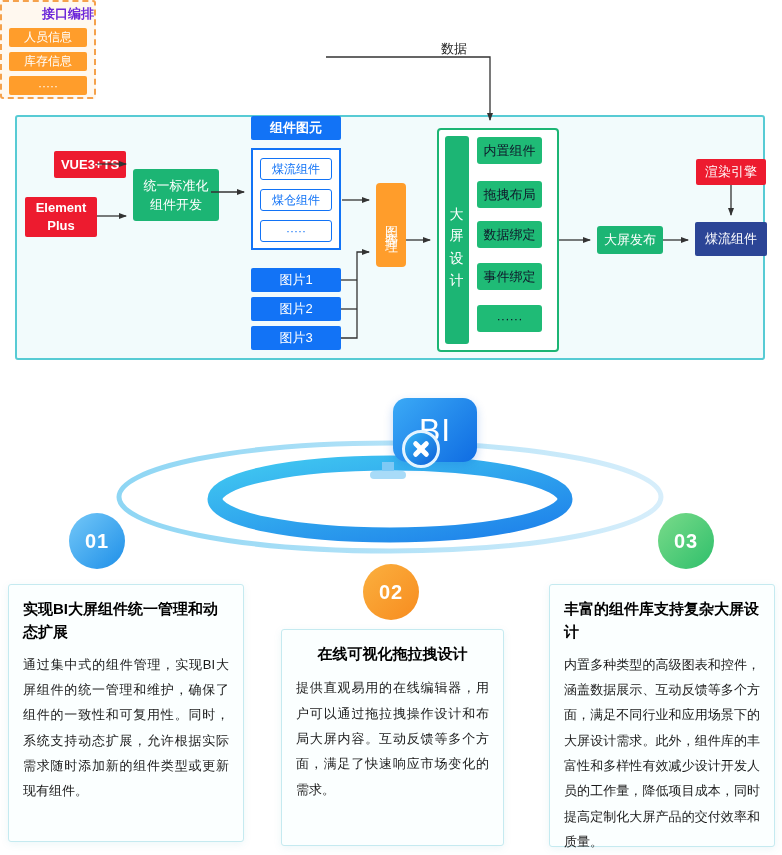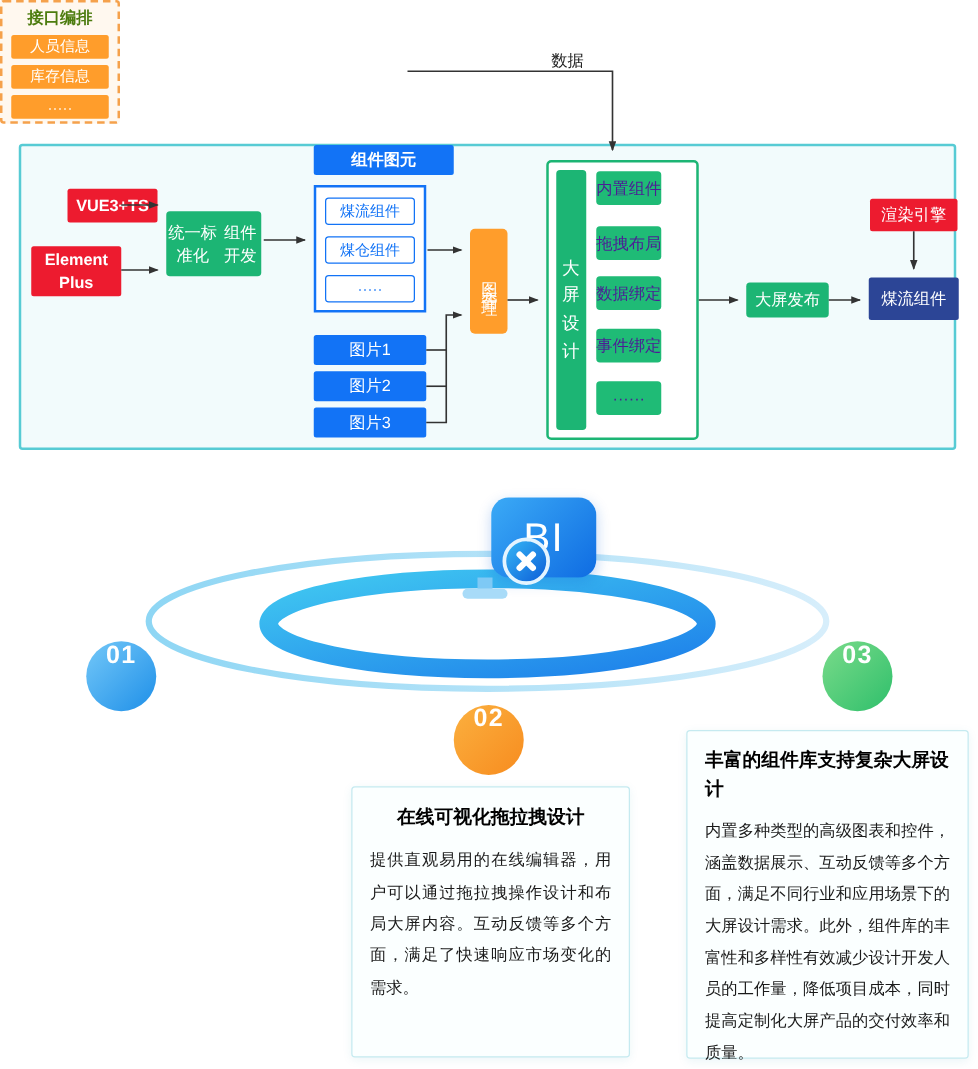--- a/index.html
+++ b/index.html
@@ -9,50 +9,50 @@
   .arrows { z-index:3; pointer-events:none; }
   .rings  { z-index:0; pointer-events:none; }
   .conn { fill:none; stroke:#333; stroke-width:1.3px; }
 
   .box { position:absolute; box-sizing:border-box; display:flex; align-items:center;
          justify-content:center; text-align:center; z-index:2; }
 
   
   .if-group { left:234px; top:8px; width:92px; height:95px; border:2px dashed #F5A14B;
               background:#FFF8EF; border-radius:3px; display:block; z-index:2; }
-  .if-title { margin-top:3px; text-align:center; color:#4d7c0f; font-weight:bold; font-size:13px; }
+  .if-title { margin-top:3px; text-align:right; color:#6d28d9; font-weight:bold; font-size:13px; }
   .if-item  { width:78px; height:19px; margin:5px auto 0 auto; background:#FF9D2B; color:#fff;
               font-size:12px; border-radius:2px; display:flex; align-items:center; justify-content:center; }
   .data-label { position:absolute; left:425px; top:40px; font-size:13px; color:#222; z-index:2;margin-left:16px; }
 
   
   .main-wrap { left:15px; top:115px; width:750px; height:245px; border:2px solid #57CBD4;
                background:#F2FBFC; border-radius:3px; }
 
   .red-box   { background:#ED1B2F; color:#fff; font-weight:bold; font-size:13px; border-radius:2px; line-height:1.35; }
   .green-box { background:#1CB574; color:#fff; font-size:13px; border-radius:3px; line-height:1.5; }
   .blue-solid{ background:#1273F6; color:#fff; font-size:13px; border-radius:2px; }
 
-  .prim-header { left:251px; top:116px; width:112px; height:24px; font-weight:bold;font-family:Liberation Serif, serif; }
+  .prim-header { left:251px; top:116px; width:90px; height:24px; font-weight:bold;font-family:Liberation Serif, serif; }
   .prim-body { left:251px; top:148px; width:90px; height:102px; background:#fff; border:2px solid #1273F6;
                display:flex; flex-direction:column; align-items:center; justify-content:flex-start; padding-top:8px; gap:9px; }
   .prim-item { width:72px; height:22px; border:1.5px solid #1273F6; color:#1273F6; background:#fff;
                font-size:12px; border-radius:3px; display:flex; align-items:center; justify-content:center; box-sizing:border-box; }
 
   .vtext span { writing-mode:vertical-rl; text-orientation:upright; }
   .manage-box { left:376px; top:183px; width:30px; height:84px; background:#FF9D2B; color:#fff;
                 font-size:13px; border-radius:4px; }
   .manage-box span { letter-spacing:5px; }
 
   .design-wrap { left:437px; top:128px; width:122px; height:224px; border:2px solid #1CB574;
                  background:#ffffff; border-radius:4px; }
   .design-bar  { left:445px; top:136px; width:24px; height:208px; background:#1CB574; color:#fff;
                  font-size:14px; border-radius:3px; }
   .design-bar span { letter-spacing:22px; }
-  .design-item { left:477px; width:52px; height:27px; background:#1FBB76; color:#4c1d95; font-size:13px; border-radius:3px; }
+  .design-item { left:477px; width:65px; height:27px; background:#1FBB76; color:#0f172a; font-size:13px; border-radius:3px; }
 
   .display-box { background:#2C4596; color:#fff; font-size:13px; border-radius:2px; }
 
   
   .bi-logo { position:absolute; left:346px; top:398px; width:92px; height:96px; z-index:2; }
   .bi-screen { position:absolute; left:0; top:0; width:84px; height:64px; border-radius:14px;
                background:linear-gradient(135deg,#3BAAF6 0%,#0F6CE2 100%);
                display:flex; align-items:center; justify-content:center;
                color:#fff; font-size:32px; font-weight:400; letter-spacing:1px;
                box-shadow:0 4px 10px rgba(21,101,216,0.25);margin-left:47px; }
@@ -60,21 +60,21 @@
   .bi-base { position:absolute; left:24px; top:73px; width:36px; height:8px; border-radius:4px; background:#A8DBF8; }
   .bi-badge { position:absolute; left:56px; top:32px; width:38px; height:38px; border-radius:50%;
               background:linear-gradient(135deg,#35B5F5 0%,#0D5FD8 100%); border:3px solid #E4F4FF;
               box-sizing:border-box; z-index:3; }
   .tool-bar { position:absolute; left:50%; top:50%; width:20px; height:5px; border-radius:3px; background:#fff; }
   .tb1 { transform:translate(-50%,-50%) rotate(45deg); }
   .tb2 { transform:translate(-50%,-50%) rotate(-45deg); }
 
   
   .feature-circle { position:absolute; width:56px; height:56px; border-radius:50%;
-                    display:flex; align-items:flex-start; justify-content:center;
+                    display:flex; align-items:center; justify-content:center;
                     color:#fff; font-size:20px; font-weight:bold; letter-spacing:1px; z-index:2; }
   .fc1 { left:69px;  top:513px; background:linear-gradient(135deg,#74C8F8 0%,#1E8FE8 100%); }
   .fc2 { left:363px; top:564px; background:linear-gradient(135deg,#FBB03F 0%,#F78C1F 100%); }
   .fc3 { left:658px; top:513px; background:linear-gradient(135deg,#7ADB8A 0%,#2FBF6B 100%); }
 
   
   .card { position:absolute; box-sizing:border-box; background:#FBFFFF; border:1px solid #C5EAF0;
           border-radius:3px; padding:12px 14px; box-shadow:0 2px 8px rgba(0,140,170,0.08); z-index:1; }
   .card1 { left:8px;   top:584px; width:236px; height:258px; }
   .card2 { left:281px; top:629px; width:223px; height:217px; }
@@ -129,21 +129,21 @@
     <div class="if-item">库存信息</div>
     <div class="if-item">·····</div>
   </div>
   <div class="data-label">数据</div>
 
   <div class="box main-wrap"></div>
 
   <div class="box red-box" style="left:16px; top:151px; width:72px; height:27px;margin-left:38px;">VUE3+TS</div>
   <div class="box red-box" style="left:25px; top:197px; width:72px; height:40px;">Element Plus</div>
 
-  <div class="box green-box" style="left:133px; top:169px; width:76px; height:52px; flex-direction:row;">
+  <div class="box green-box" style="left:133px; top:169px; width:86px; height:52px; flex-direction:column;">
     <span>统一标准化</span>
     <span>组件开发</span>
   </div>
 
   <div class="box blue-solid prim-header">组件图元</div>
   <div class="box prim-body">
     <div class="prim-item">煤流组件</div>
     <div class="prim-item">煤仓组件</div>
     <div class="prim-item">·····</div>
   </div>
@@ -185,20 +185,24 @@
   <div class="feature-circle fc1">
     <span>01</span>
   </div>
   <div class="feature-circle fc2">
     <span>02</span>
   </div>
   <div class="feature-circle fc3">
     <span>03</span>
   </div>
 
+  <div class="card card1">
+    <div class="card-title">实现BI大屏组件统一管理和动态扩展</div>
+    <div class="card-body">通过集中式的组件管理，实现BI大屏组件的统一管理和维护，确保了组件的一致性和可复用性。同时，系统支持动态扩展，允许根据实际需求随时添加新的组件类型或更新现有组件。</div>
+  </div>
   <div class="card card2">
     <div class="card-title">在线可视化拖拉拽设计</div>
     <div class="card-body">提供直观易用的在线编辑器，用户可以通过拖拉拽操作设计和布局大屏内容。互动反馈等多个方面，满足了快速响应市场变化的需求。</div>
   </div>
   <div class="card card3">
     <div class="card-title">丰富的组件库支持复杂大屏设计</div>
     <div class="card-body">内置多种类型的高级图表和控件，涵盖数据展示、互动反馈等多个方面，满足不同行业和应用场景下的大屏设计需求。此外，组件库的丰富性和多样性有效减少设计开发人员的工作量，降低项目成本，同时提高定制化大屏产品的交付效率和质量。</div>
   </div>
 
 </div>

